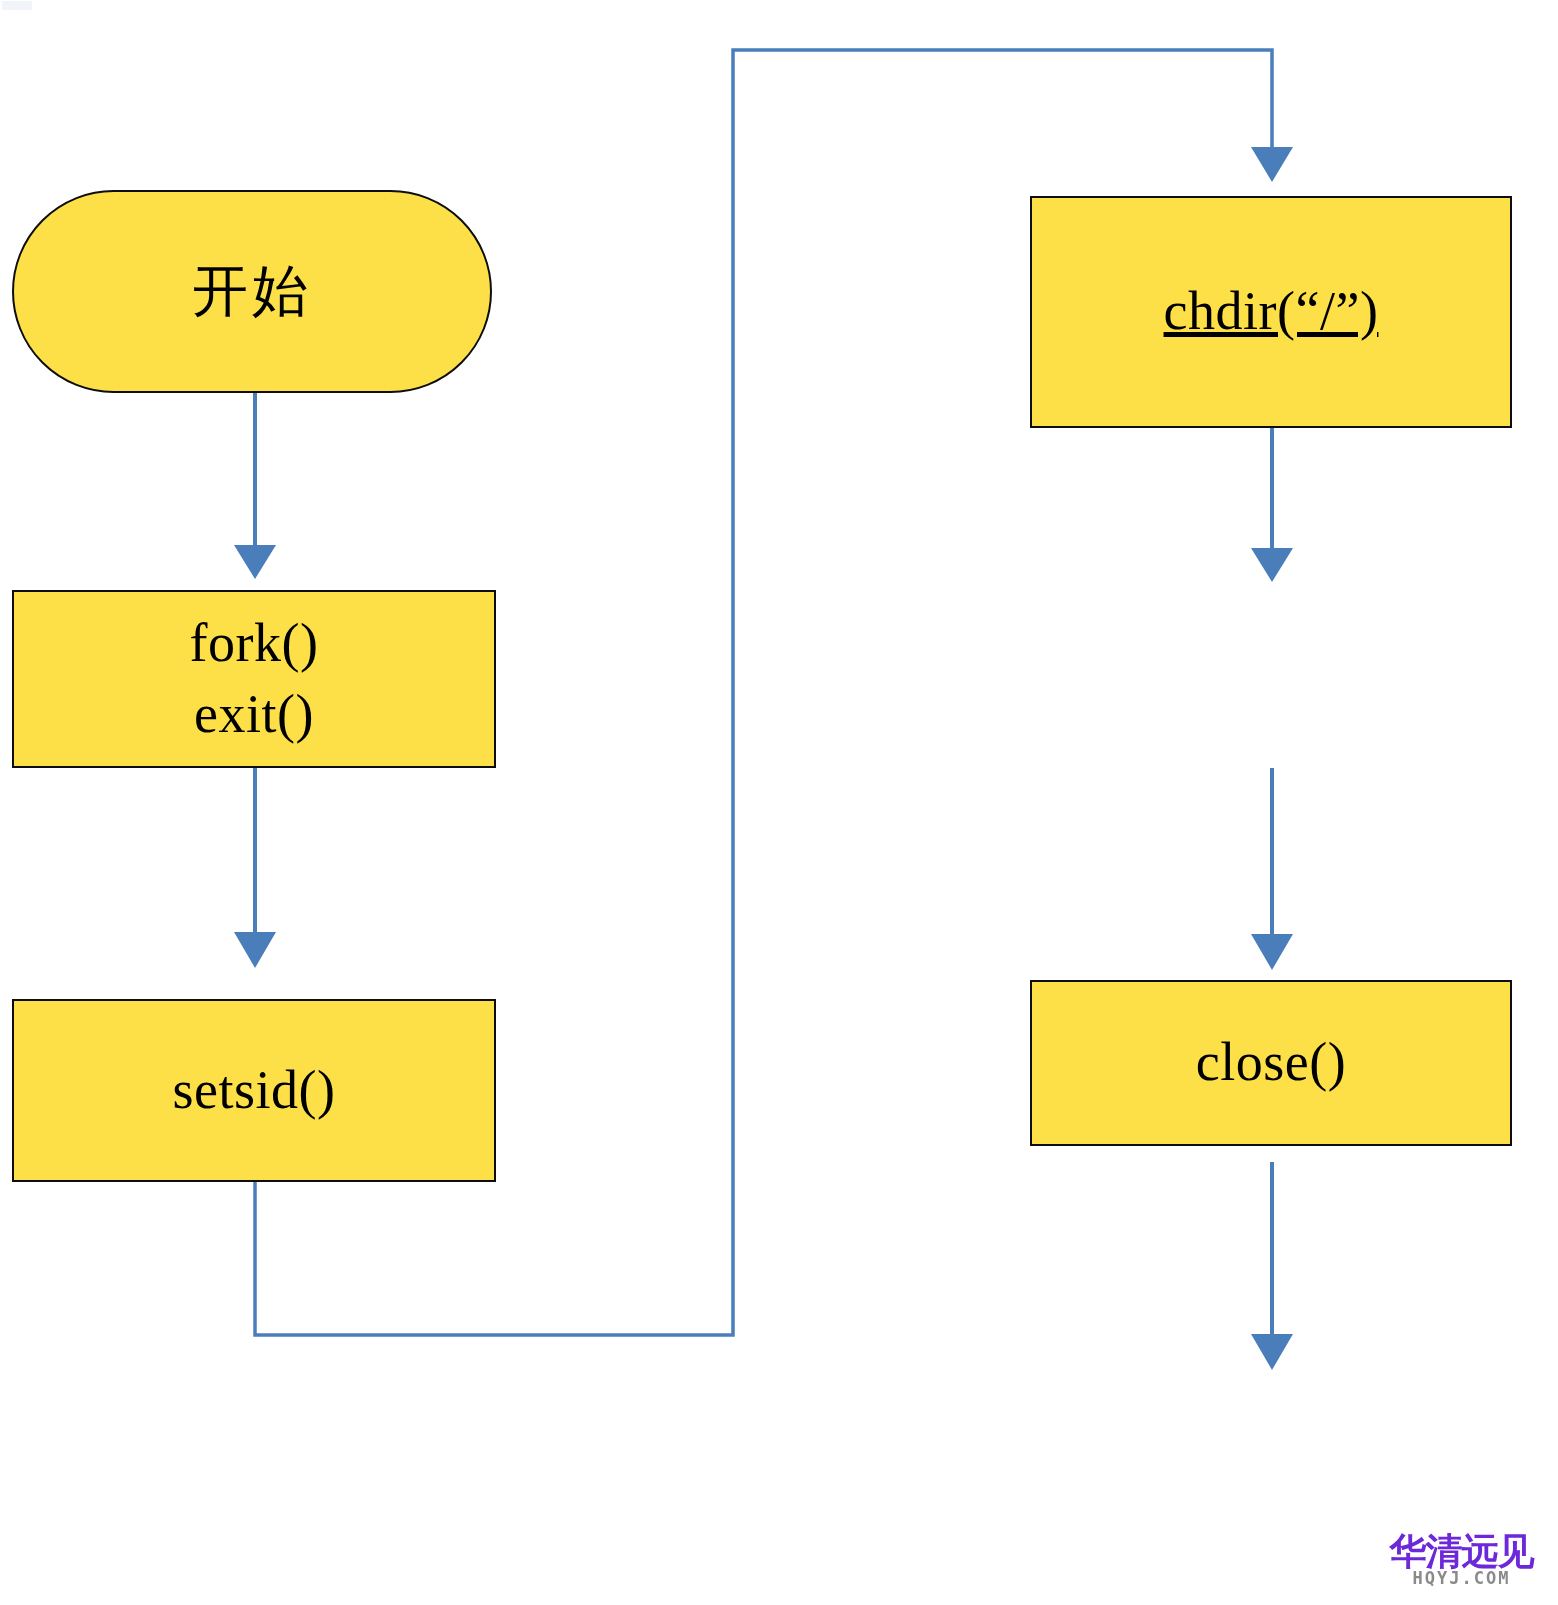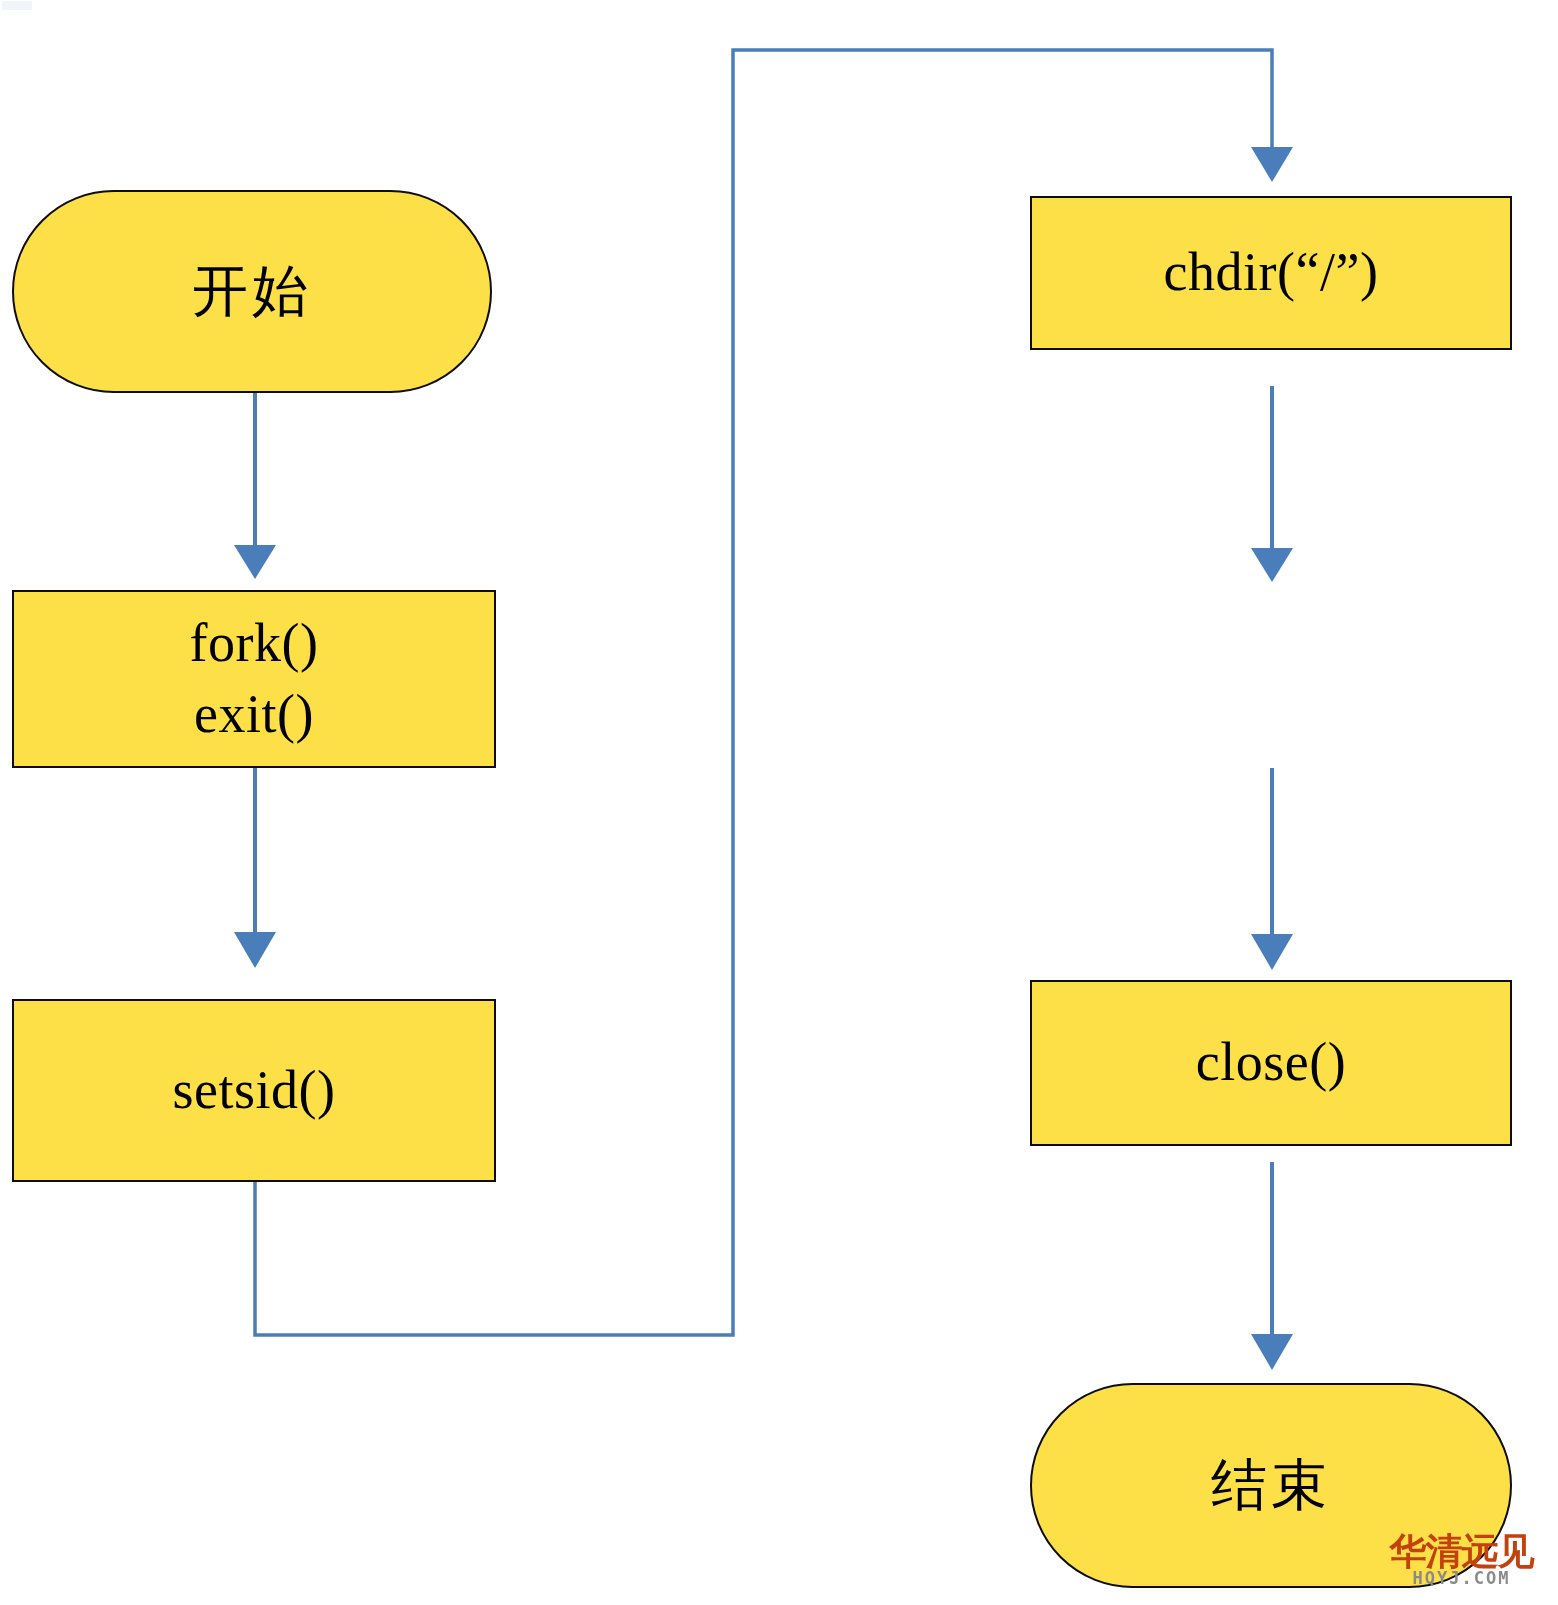--- a/index.html
+++ b/index.html
@@ -71,21 +71,21 @@
     display: flex;
     flex-direction: column;
     align-items: center;
     justify-content: flex-start;
     pointer-events: none;
   }
   #wm-cn {
     font-family: "DejaVu Sans", "Liberation Sans", sans-serif;
     font-size: 37px;
     font-weight: bold;
-    color: #c2410c;
+    color: #6d28d9;
     letter-spacing: -1px;
     line-height: 1;
   }
   #wm-en {
     font-family: "DejaVu Sans Mono", "Liberation Mono", monospace;
     font-size: 17px;
     font-weight: bold;
     color: #8a8a8a;
     letter-spacing: 2px;
     line-height: 1;
@@ -147,31 +147,28 @@
 
   <div class="node" style="left:12px; top:590px; width:484px; height:178px;">
     <span class="node-label label-code-2line">fork()
 exit()</span>
   </div>
 
   <div class="node" style="left:12px; top:980px; width:484px; height:183px;margin-top:19px;">
     <span class="node-label label-code">setsid()</span>
   </div>
 
-  <div class="node" style="left:1030px; top:196px; width:482px; height:154px;">
+  <div class="node" style="left:1030px; top:196px; width:482px; height:232px;text-decoration:underline;">
     <span class="node-label label-code">chdir(“/”)</span>
   </div>
 
 
   <div class="node" style="left:1030px; top:980px; width:482px; height:166px;">
     <span class="node-label label-code">close()</span>
   </div>
 
-  <div class="node terminator" style="left:1030px; top:1383px; width:482px; height:205px;">
-    <span class="node-label label-cjk">结束</span>
-  </div>
 
   <div id="watermark">
     <div id="wm-cn">华清远见</div>
     <div id="wm-en">HQYJ.COM</div>
   </div>
 
 </div>
 
 </body></html>

